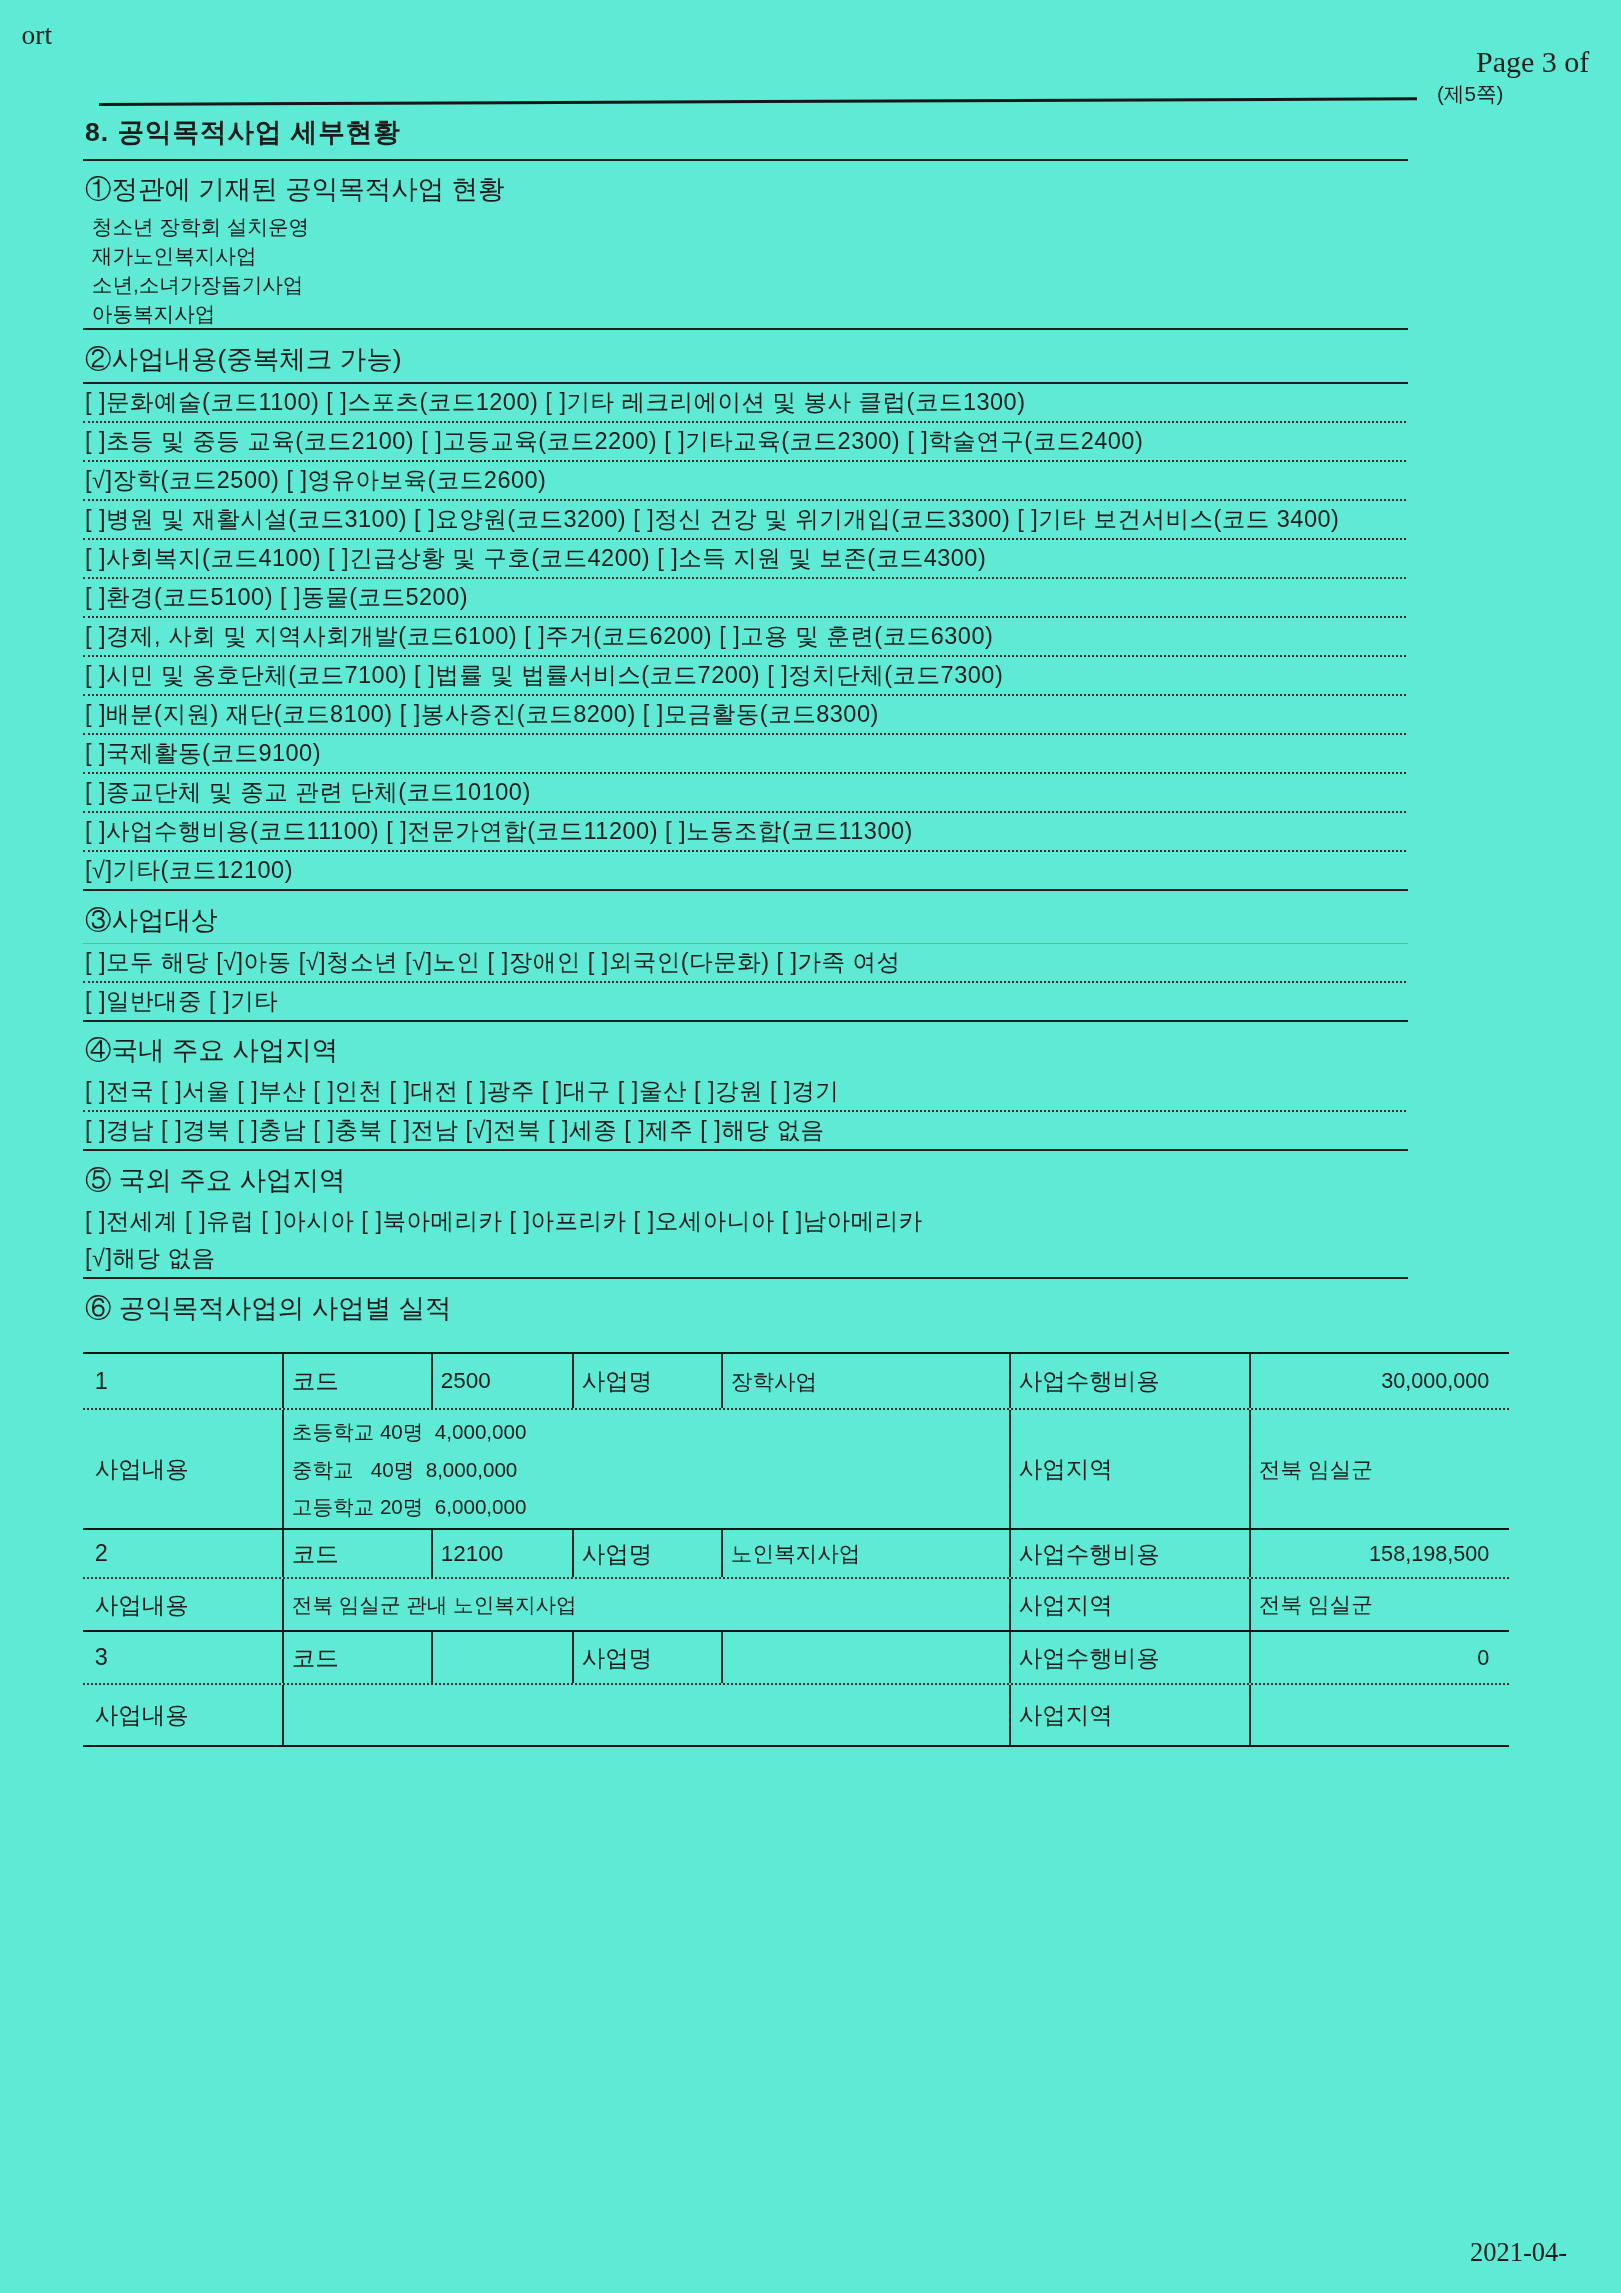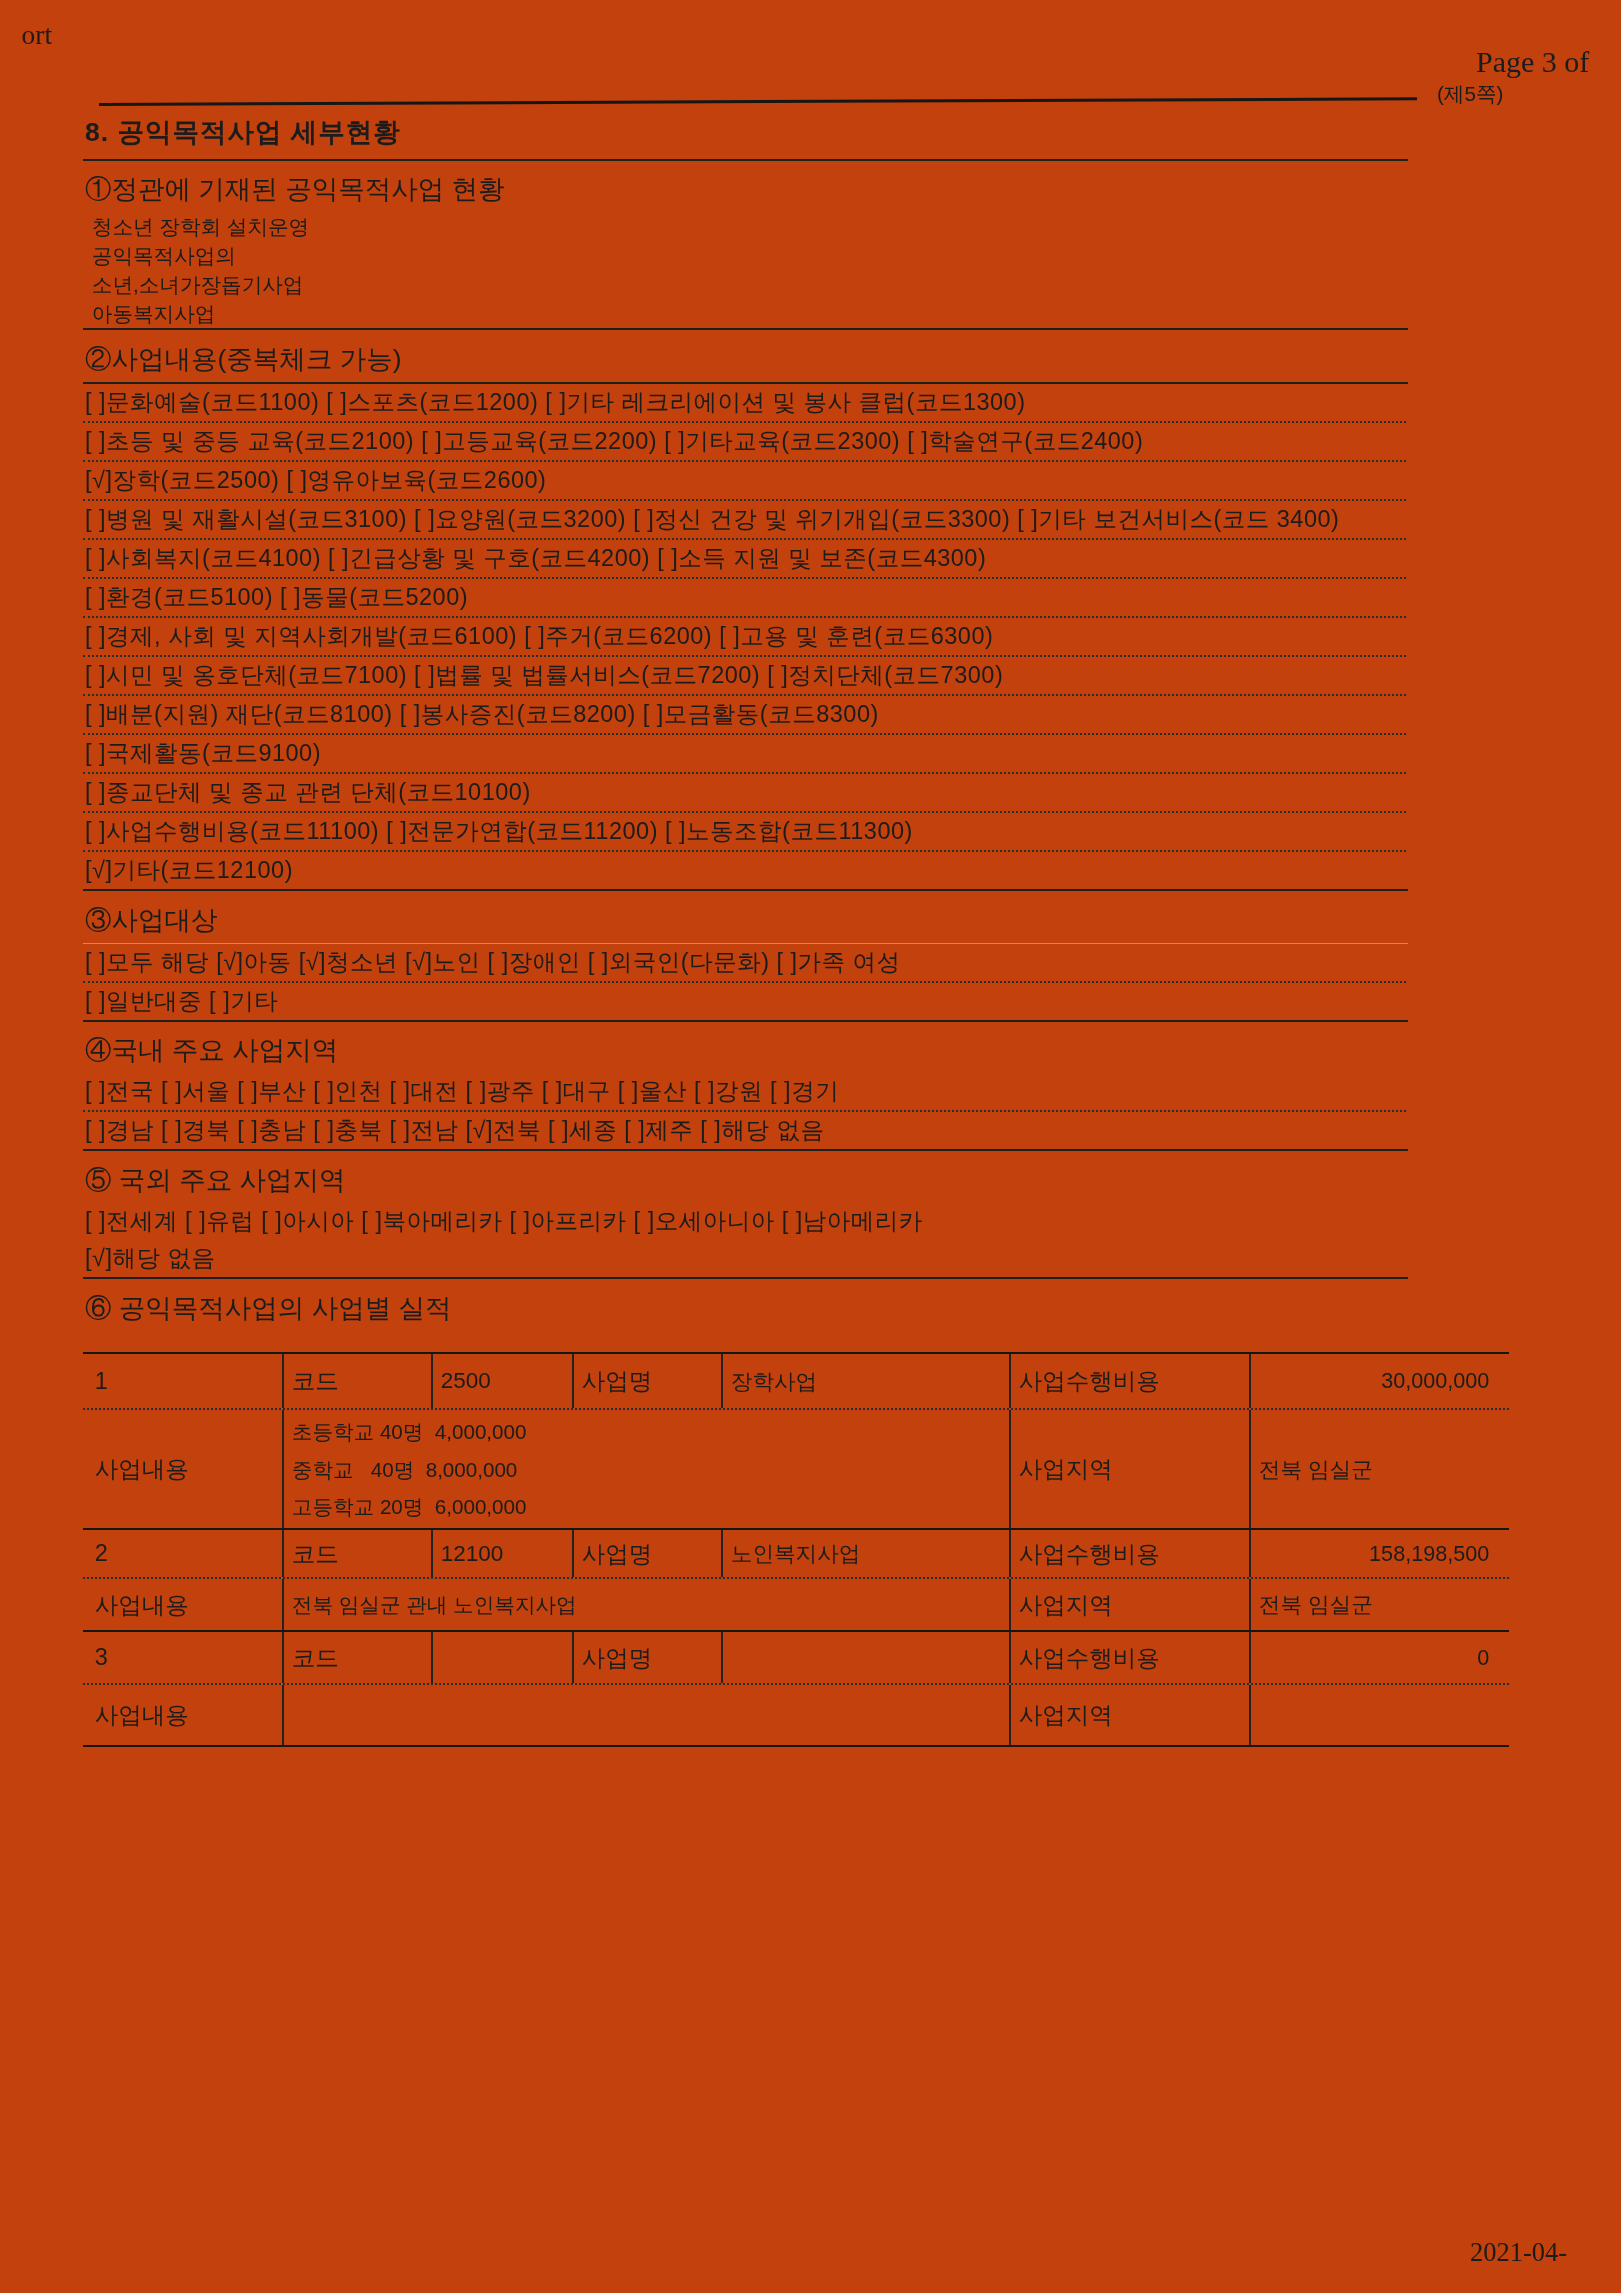--- a/index.html
+++ b/index.html
@@ -1,19 +1,19 @@
 <!DOCTYPE html>
 <html><head>
 <meta charset="utf-8">
 <style>
   html,body { margin:0; padding:0; background:#e8e8e8; }
   .page {
     position:relative;
     width:1621px; height:2294px;
-    background:#c2410c;
+    background:#5eead4;
     color:#1c1c1c;
     font-family:"Liberation Sans", sans-serif;
     overflow:hidden;
   }
   .serif { font-family:"Liberation Serif", serif; }
 
   
   .scrap-left   { position:absolute; left:21.6px;  top:19.6px;  font-size:27.4px; }
   .page-number  { position:absolute; left:1476px; top:45px; font-size:30px; white-space:nowrap; }
   .sheet-note   { position:absolute; left:1437px; top:80px;  font-size:20.6px; white-space:nowrap; }
@@ -75,21 +75,21 @@
 
   <div class="doc">
 
     <div class="rule-top"></div>
 
     <div class="h8">8. 공익목적사업 세부현황</div>
     <div class="rule"></div>
 
     <div class="sec-title">①정관에 기재된 공익목적사업 현황</div>
     <div class="s1-item">청소년 장학회 설치운영</div>
-    <div class="s1-item">공익목적사업의</div>
+    <div class="s1-item">재가노인복지사업</div>
     <div class="s1-item">소년,소녀가장돕기사업</div>
     <div class="s1-item">아동복지사업</div>
     <div class="rule"></div>
 
     <div class="sec-title">②사업내용(중복체크 가능)</div>
     <div class="rule-mid"></div>
     <div class="chk-row">[ ]문화예술(코드1100) [ ]스포츠(코드1200) [ ]기타 레크리에이션 및 봉사 클럽(코드1300)</div>
     <div class="chk-row">[ ]초등 및 중등 교육(코드2100) [ ]고등교육(코드2200) [ ]기타교육(코드2300) [ ]학술연구(코드2400)</div>
     <div class="chk-row">[√]장학(코드2500) [ ]영유아보육(코드2600)</div>
     <div class="chk-row">[ ]병원 및 재활시설(코드3100) [ ]요양원(코드3200) [ ]정신 건강 및 위기개입(코드3300) [ ]기타 보건서비스(코드 3400)</div>

